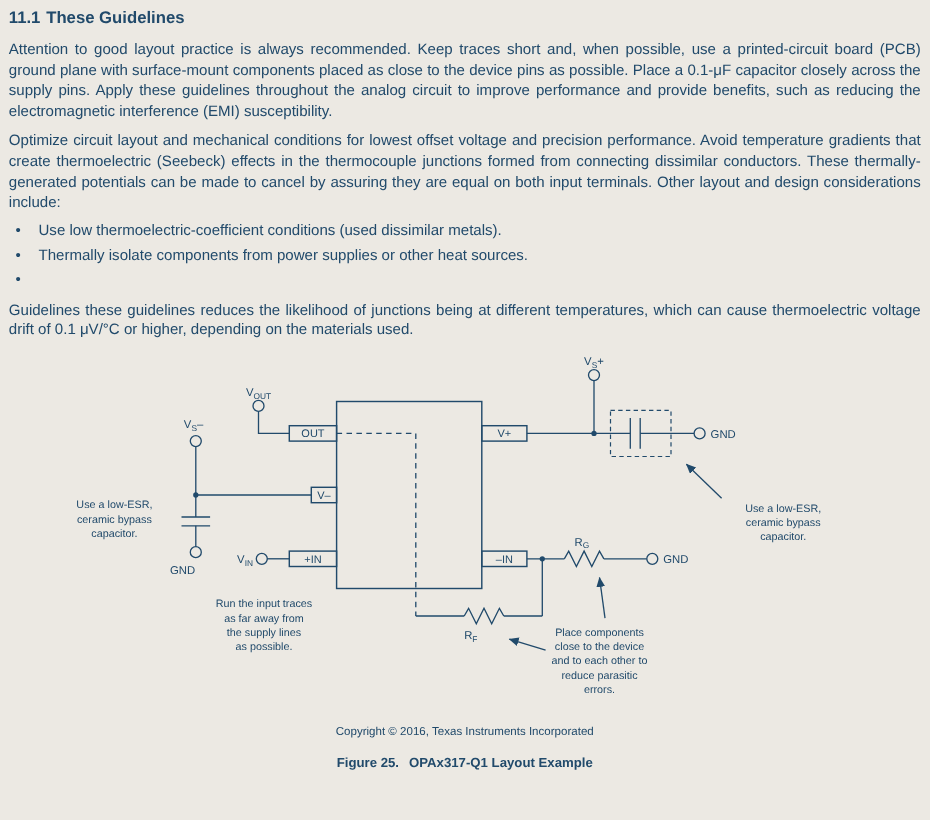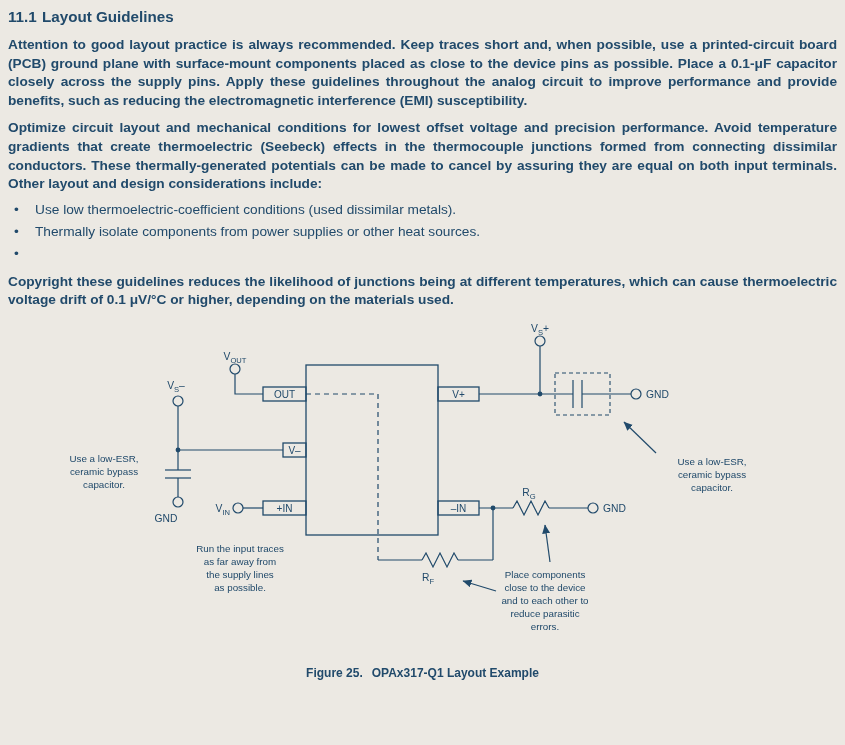--- a/index.html
+++ b/index.html
@@ -12,21 +12,21 @@
   }
   .page {
     width:845px; height:745px;
     padding:7px 8px 12px 8px;
     color:var(--ink);
     font-size:13.7px; line-height:18.6px;
   }
   .sec-heading { display:flex; font-weight:bold; font-size:15.2px; line-height:20px; }
   .sec-num { width:34px; flex:0 0 auto; }
   .sec-heading.second { margin-top:13px; }
-  p.body { margin:9px 0 0 0; text-align:justify;font-weight:bold; }
+  p.body { margin:9px 0 0 0; text-align:justify; }
   ul.bullets { margin:7px 0 0 0; padding:0; list-style:none; }
   li.bullet { display:flex; margin-top:3.5px; }
   li.bullet .dot { width:21px; margin-left:6px; flex:0 0 auto; }
   figure.fig { margin:10px 0 0 0; padding:0; }
   .svgwrap { margin-left:50px; }
   .copyright { text-align:center; font-size:10.5px; margin-top:1px; }
   .caption { text-align:center; font-weight:bold; font-size:12px; margin-top:9px; }
   .cap-label { margin-right:9px; }
 
   
@@ -41,41 +41,41 @@
   .dg-pin   { font-size:10px; }
   .dg-note  { fill:var(--ink); font-family:"Liberation Sans","DejaVu Sans",sans-serif; font-size:9.8px; }
 </style>
 </head>
 <body>
 
 <div class="page">
 
   <div class="sec-heading">
     <span class="sec-num">11.1</span>
-    <span class="sec-title">Layout Guidelines</span>
+    <span class="sec-title">These Guidelines</span>
   </div>
 
   <p class="body">Attention to good layout practice is always recommended. Keep traces short and, when possible, use a printed-circuit board (PCB) ground plane with surface-mount components placed as close to the device pins as possible. Place a 0.1-μF capacitor closely across the supply pins. Apply these guidelines throughout the analog circuit to improve performance and provide benefits, such as reducing the electromagnetic interference (EMI) susceptibility.</p>
   <p class="body">Optimize circuit layout and mechanical conditions for lowest offset voltage and precision performance. Avoid temperature gradients that create thermoelectric (Seebeck) effects in the thermocouple junctions formed from connecting dissimilar conductors. These thermally-generated potentials can be made to cancel by assuring they are equal on both input terminals. Other layout and design considerations include:</p>
 
   <ul class="bullets">
     <li class="bullet">
       <span class="dot">•</span>
       <span>Use low thermoelectric-coefficient conditions (used dissimilar metals).</span>
     </li>
     <li class="bullet">
       <span class="dot">•</span>
       <span>Thermally isolate components from power supplies or other heat sources.</span>
     </li>
     <li class="bullet">
       <span class="dot">•</span>
     </li>
   </ul>
 
-  <p class="body">Copyright these guidelines reduces the likelihood of junctions being at different temperatures, which can cause thermoelectric voltage drift of 0.1 μV/°C or higher, depending on the materials used.</p>
+  <p class="body">Guidelines these guidelines reduces the likelihood of junctions being at different temperatures, which can cause thermoelectric voltage drift of 0.1 μV/°C or higher, depending on the materials used.</p>
 
 
   <figure class="fig">
     <div class="svgwrap">
       <svg width="780" height="330" viewBox="0 0 780 330">
         <defs>
           <marker id="arrow" markerWidth="10" markerHeight="9" refX="8.5" refY="4" orient="auto" markerUnits="userSpaceOnUse">
             <path d="M0,0 L9,4 L0,8 Z" class="dg-dot"></path>
           </marker>
         </defs>
@@ -180,18 +180,19 @@
           <line class="dg-line" x1="438" y1="271" x2="405" y2="261" marker-end="url(#arrow)"></line>
           <text class="dg-note" text-anchor="middle" x="487" y="258">Place components</text>
           <text class="dg-note" text-anchor="middle" x="487" y="271">close to the device</text>
           <text class="dg-note" text-anchor="middle" x="487" y="284">and to each other to</text>
           <text class="dg-note" text-anchor="middle" x="487" y="297">reduce parasitic</text>
           <text class="dg-note" text-anchor="middle" x="487" y="310">errors.</text>
         </g>
       </svg>
     </div>
 
+    <div class="copyright">Copyright © 2016, Texas Instruments Incorporated</div>
     <figcaption class="caption">
       <span class="cap-label">Figure 25.</span><span>OPAx317-Q1 Layout Example</span>
     </figcaption>
   </figure>
 
 </div>
 
 </body></html>

